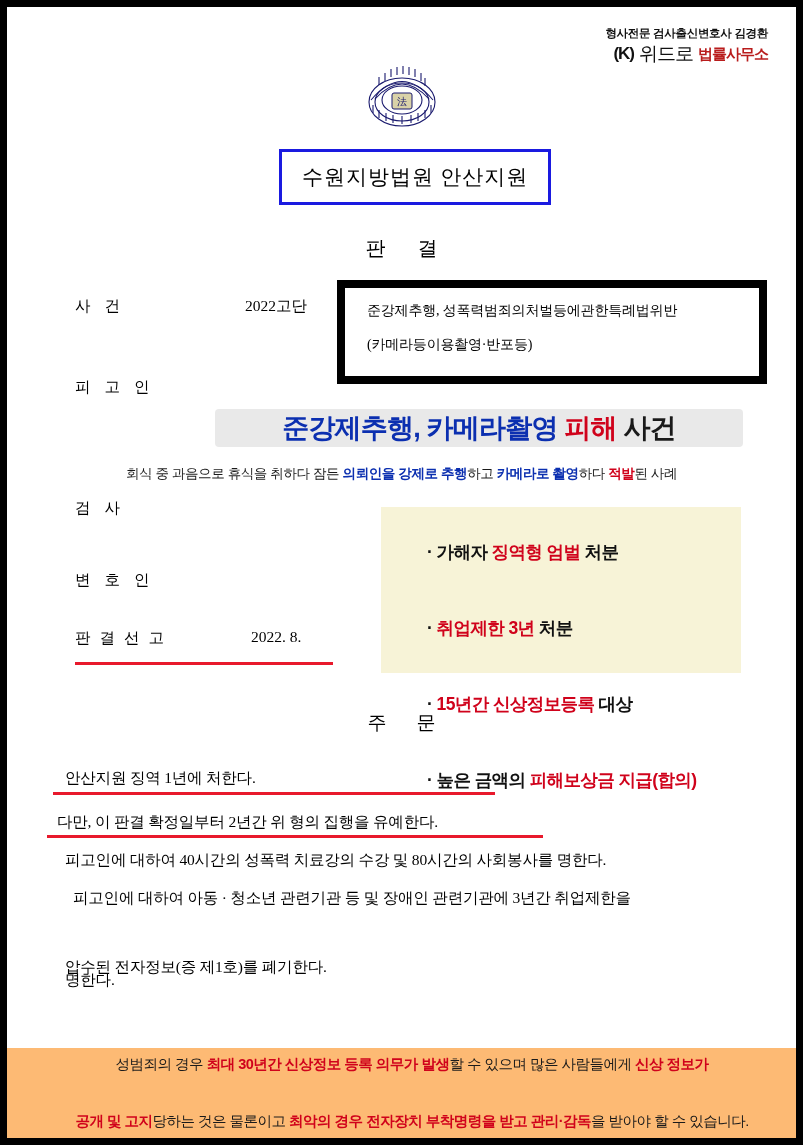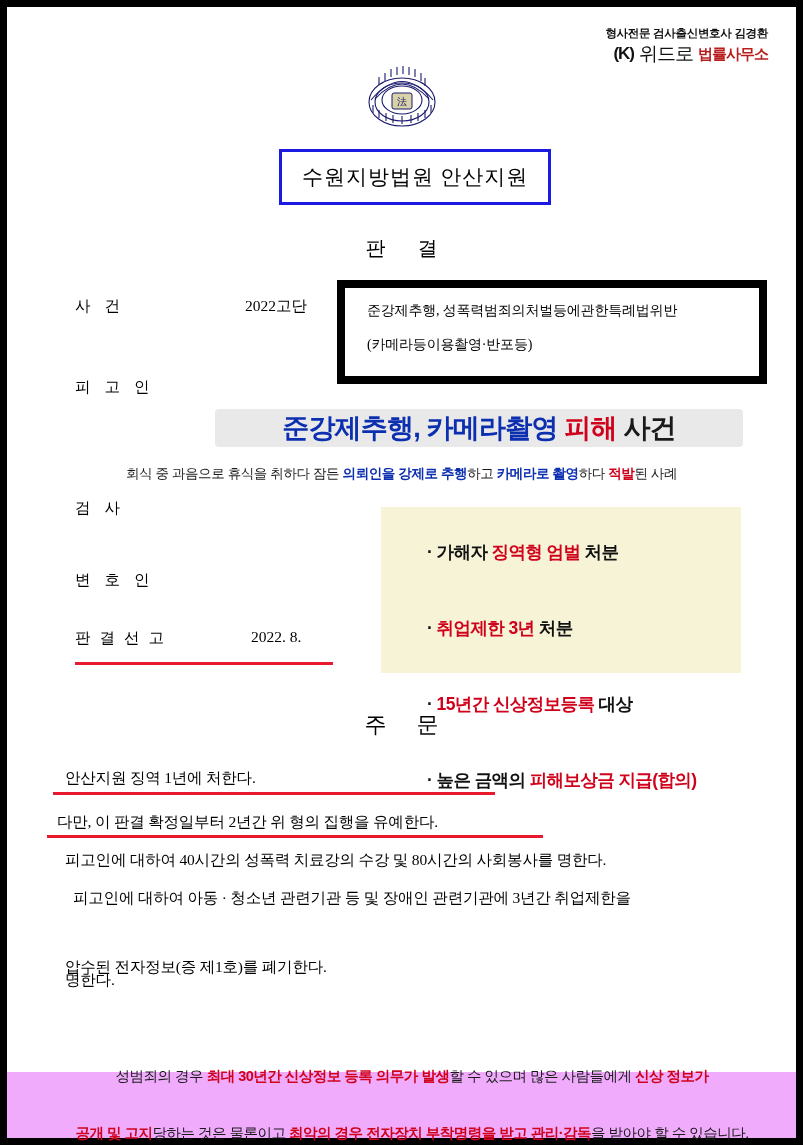--- a/index.html
+++ b/index.html
@@ -221,21 +221,21 @@
   .rl-3 { left: 40px;  top: 828px; width: 496px; }
 
   
   .order-title {
     position: absolute;
     left: 0;
     right: 0;
     top: 703px;
     text-align: center;
     font-family: Liberation Serif, serif;
-    font-size: 22px;
+    font-size: 19px;
     letter-spacing: 30px;
     text-indent: 30px;
     color: #000000;
   }
   .body-line {
     position: absolute;
     font-family: "Liberation Serif", serif;
     font-size: 15.5px;
     color: #000000;
     letter-spacing: -0.2px;
@@ -247,22 +247,22 @@
   .bl-4 { left: 66px; top: 881px; }
   .bl-5 { left: 58px; top: 963px; }
   .bl-6 { left: 58px; top: 950px; }
 
   
   .footer {
     position: absolute;
     left: 7px;
     right: 7px;
     bottom: 7px;
-    height: 66px;
-    background: #f0abfc;
+    height: 90px;
+    background: #fdba74;
     display: flex;
     flex-direction: column;
     align-items: center;
     justify-content: center;
     gap: 6px;
   }
   .footer-line {
     font-size: 14.5px;
     letter-spacing: -0.5px;
     color: #1a1a1a;

